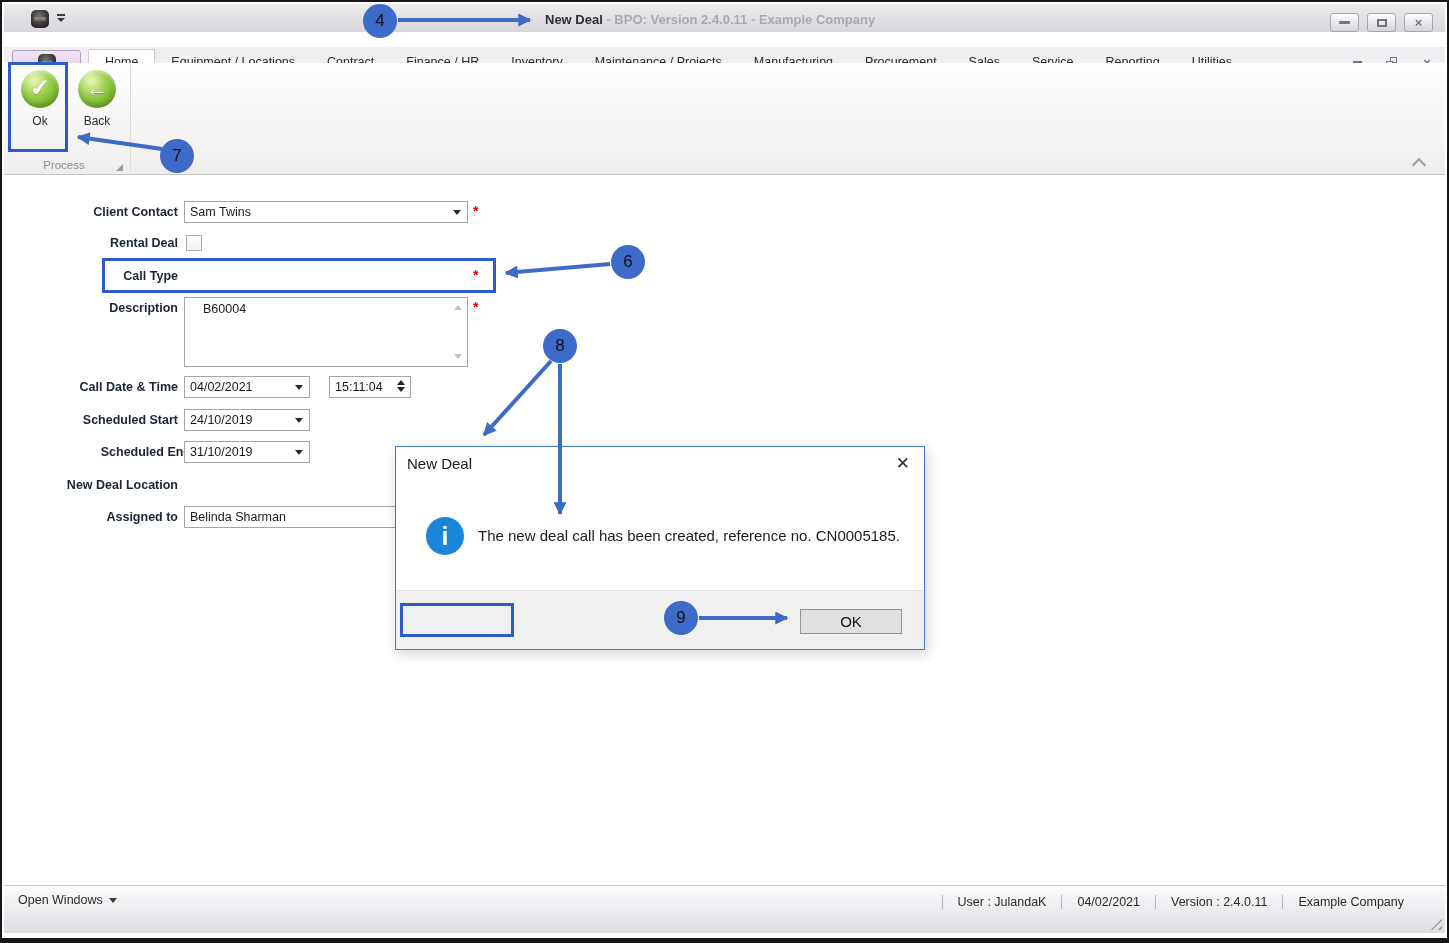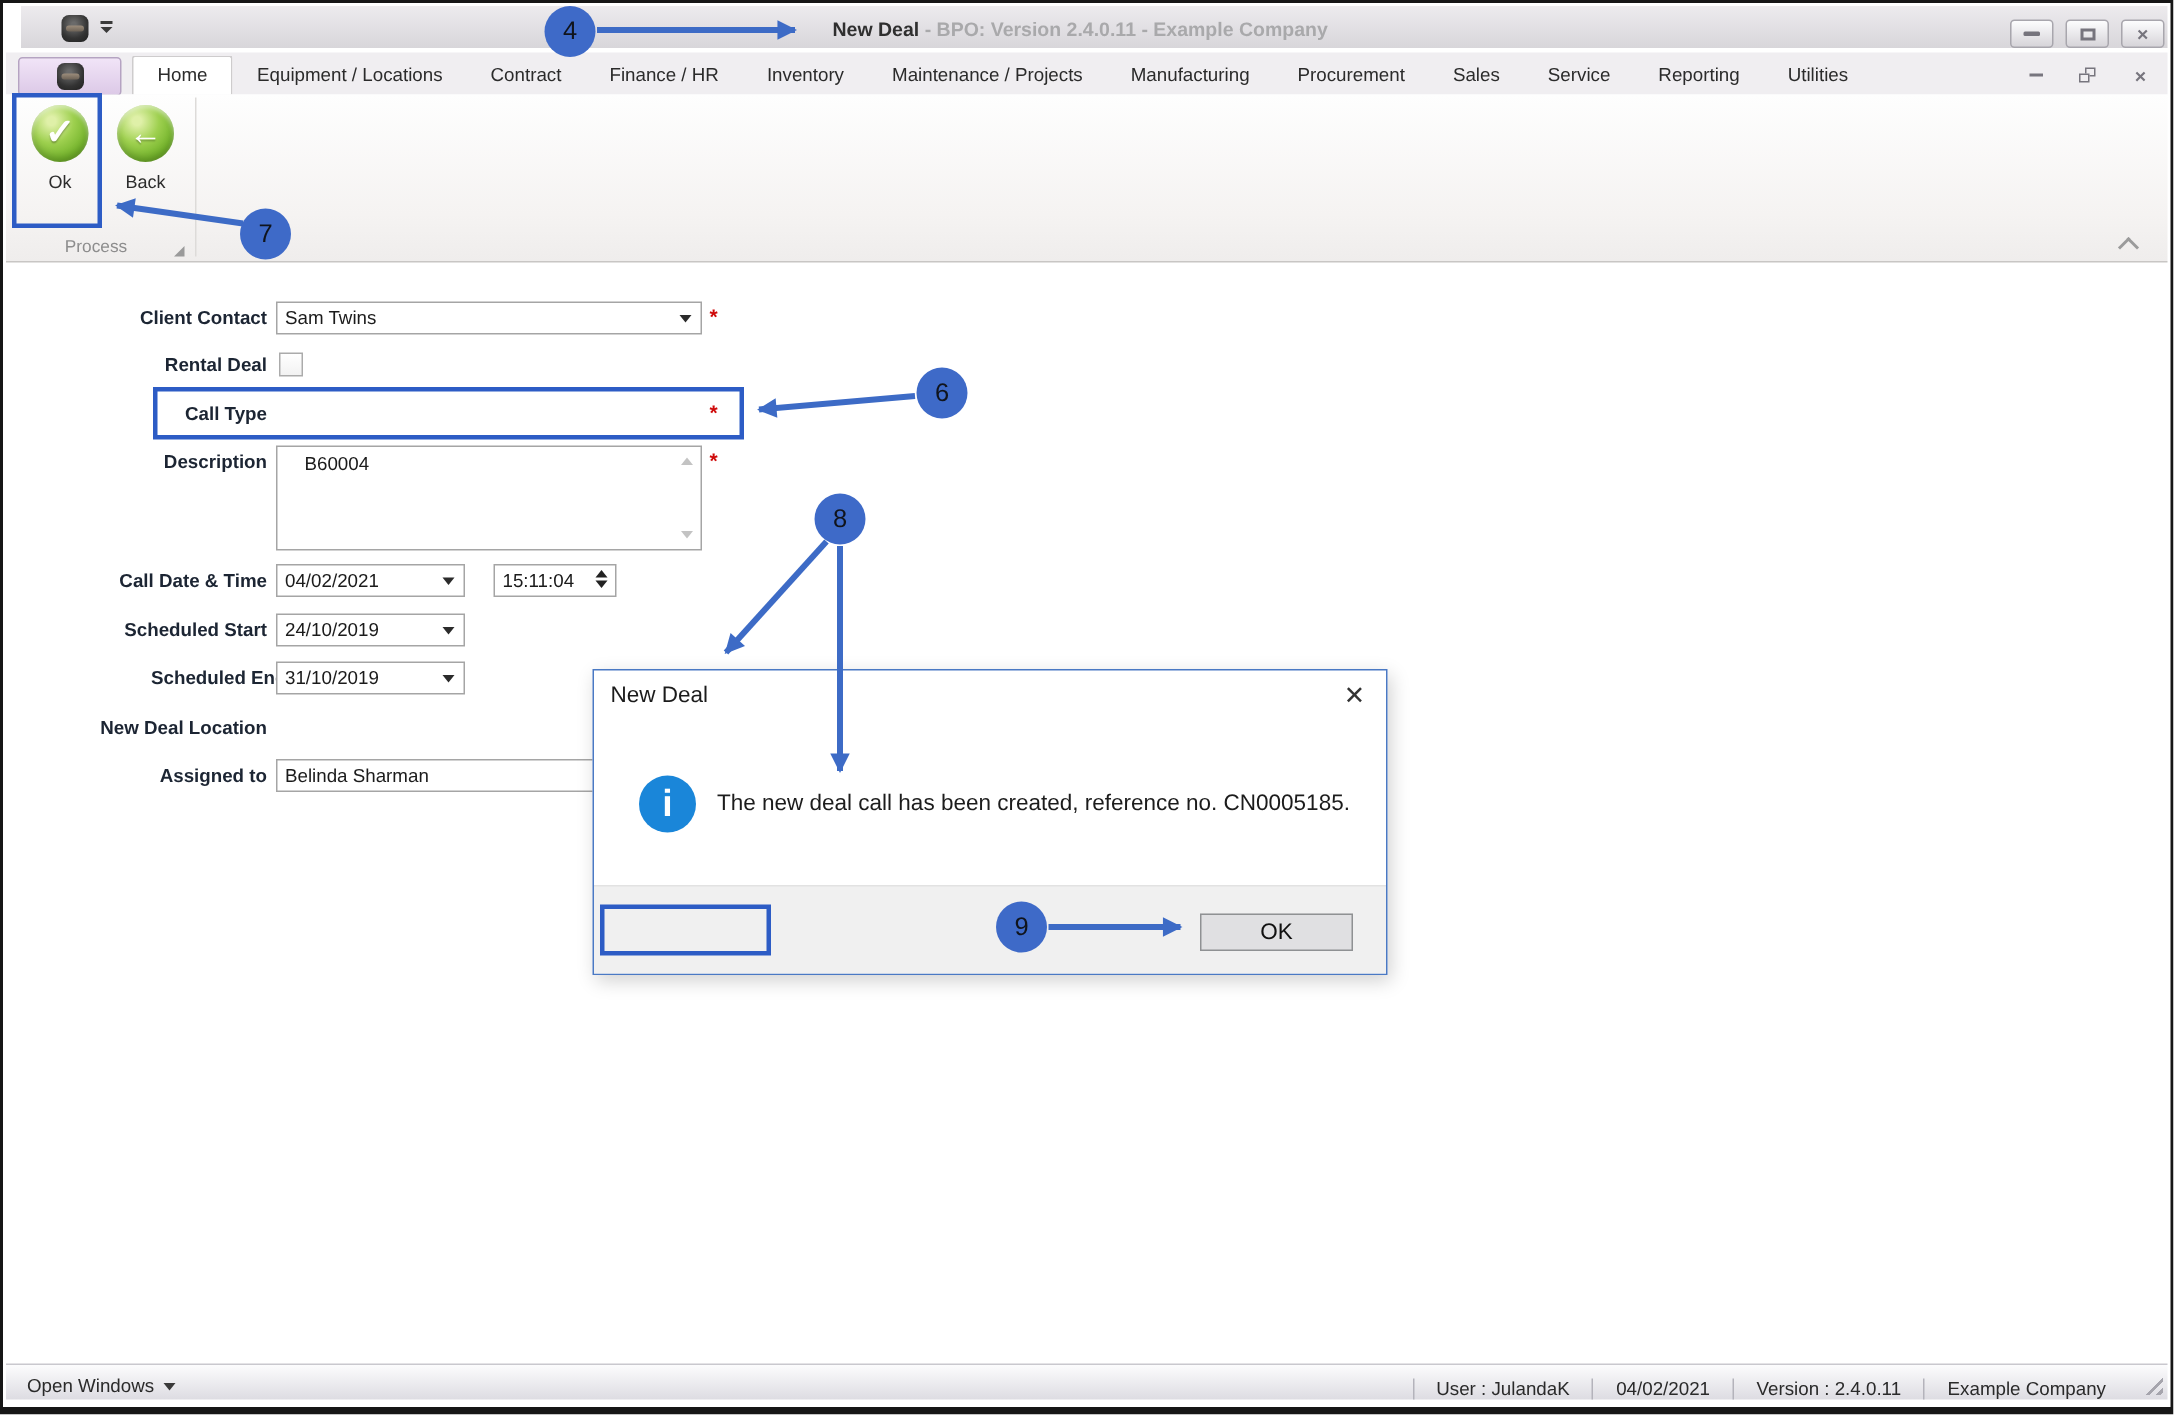--- a/index.html
+++ b/index.html
@@ -5,39 +5,39 @@
   html,body{margin:0;padding:0;}
   body{
     width:1449px;height:943px;position:relative;overflow:hidden;
     font-family:"Liberation Sans",sans-serif;background:#fff;color:#222;
     -webkit-font-smoothing:antialiased;
   }
   .abs{position:absolute;}
   
   #frame{position:absolute;inset:0;border:2px solid #161616;border-bottom-width:5px;box-sizing:border-box;background:#fff;}
   
-  #titlebar{position:absolute;left:12px;top:2px;right:2px;height:28px;
+  #titlebar{position:absolute;left:2px;top:2px;right:2px;height:28px;
     background:linear-gradient(#edebee,#d8d6da);}
   .app-logo{width:18px;height:18px;border-radius:5px;
     background:radial-gradient(circle at 45% 35%,#6a6a6a 10%,#333 60%,#1f1f1f);position:relative;}
   .app-logo::after{content:"";position:absolute;left:3px;top:7px;width:12px;height:4px;border-radius:2px;
     background:linear-gradient(#9c8d7c,#6d6256);}
   #qa-chevron{left:52px;top:10px;width:9px;}
   #qa-chevron .bar{width:8px;height:1.6px;background:#3a3a3a;margin:0 auto 2px;}
   #qa-chevron .tri{width:0;height:0;border-left:4px solid transparent;border-right:4px solid transparent;border-top:4px solid #3a3a3a;margin:0 auto;}
   #win-title{left:541px;top:8px;font-size:13px;white-space:nowrap;}
   #win-title .t1{font-weight:bold;color:#2f2f2f;}
   #win-title .t2{font-weight:bold;color:#a9a9ab;}
   .tb-btn{position:absolute;top:9px;width:29px;height:19px;border:1px solid #a8a6ad;border-radius:3px;
     background:linear-gradient(#fdfdfe,#d6d4d9);box-sizing:border-box;display:flex;align-items:center;justify-content:center;cursor:default;}
   .g-min{width:11px;height:3px;background:#76747d;border-radius:1px;}
   .g-max{width:10px;height:8px;border:2px solid #76747d;box-sizing:border-box;}
   .g-x{color:#76747d;font-size:13px;font-weight:bold;line-height:1;}
   
-  #tabrow{position:absolute;left:2px;top:33px;right:2px;height:28px;background:#f0eef1;}
+  #tabrow{position:absolute;left:2px;top:45px;right:2px;height:28px;background:#f0eef1;}
   #appmenu{position:absolute;left:8px;top:3px;width:67px;height:24px;border:1px solid #b5a3c2;border-radius:3px;
     background:linear-gradient(#f1e4f7,#dcc9e7);display:flex;align-items:center;justify-content:center;}
   #tabs{position:absolute;left:84px;top:2px;height:26px;display:flex;}
   .tab{padding:0 16px;line-height:26px;font-size:12.5px;color:#2b2b2b;white-space:nowrap;cursor:default;}
   .tab.active{background:#fff;border:1px solid #cecccd;border-bottom:none;border-radius:2px 2px 0 0;line-height:25px;}
   .mdi{position:absolute;top:7px;width:22px;height:16px;display:flex;align-items:center;justify-content:center;color:#77757e;}
   .mdi .bar{width:9px;height:2px;background:#77757e;}
   .mdi-restore{position:relative;width:11px;height:10px;}
   .mdi-restore .b1{position:absolute;right:0;top:0;width:7px;height:6px;border:1.5px solid #77757e;box-sizing:border-box;background:#f0eef1;}
   .mdi-restore .b2{position:absolute;left:0;bottom:0;width:7px;height:6px;border:1.5px solid #77757e;box-sizing:border-box;background:#f0eef1;}
@@ -76,21 +76,21 @@
     border:1px solid #4a79c4;box-shadow:2px 4px 12px rgba(0,0,0,.18);z-index:50;box-sizing:border-box;}
   #dlg-title{position:absolute;left:11px;top:8px;font-size:15px;color:#1b1b1b;}
   #dlg-close{position:absolute;right:14px;top:6px;font-size:17px;color:#333;cursor:default;}
   #dlg-info{position:absolute;left:30px;top:70px;width:38px;height:38px;border-radius:50%;background:#1a86d9;
     color:#fff;display:flex;align-items:center;justify-content:center;font-size:25px;font-weight:bold;font-style:normal;}
   #dlg-msg{position:absolute;left:82px;top:80px;font-size:15px;color:#1c1c1c;white-space:nowrap;}
   #dlg-footer{position:absolute;left:0;right:0;bottom:0;height:58px;background:#f0f0f0;border-top:1px solid #e2e2e2;}
   #dlg-ok{position:absolute;left:404px;top:162px;width:102px;height:25px;background:#e0e0e2;border:1px solid #8f9193;
     box-sizing:border-box;text-align:center;line-height:23px;font-size:15px;color:#111;cursor:default;}
   
-  #statusbar{position:absolute;left:2px;right:2px;bottom:5px;height:24px;
+  #statusbar{position:absolute;left:2px;right:2px;bottom:5px;height:48px;
     background:linear-gradient(#fcfcfd,#dddce2);border-top:1px solid #c9c8ce;box-sizing:border-box;}
   #open-windows{position:absolute;left:14px;top:7px;font-size:12.5px;color:#2a2a2a;display:flex;align-items:center;gap:6px;cursor:default;}
   #open-windows .tri{width:0;height:0;border-left:4px solid transparent;border-right:4px solid transparent;border-top:5px solid #3a3a3a;}
   #sb-right{position:absolute;right:26px;top:0;height:31px;display:flex;align-items:center;}
   .sb-item{padding:0 15px;font-size:12.5px;color:#2a2a2a;border-left:1px solid #b4b3bb;white-space:nowrap;}
   #resize-grip{position:absolute;right:3px;bottom:3px;width:13px;height:13px;
     background:repeating-linear-gradient(135deg,#a6a5ad 0 2px,transparent 2px 5px);
     clip-path:polygon(100% 0,100% 100%,0 100%);cursor:nwse-resize;}
   
   .hl{position:absolute;border:3px solid #2d5cc5;box-sizing:border-box;z-index:60;pointer-events:none;}

